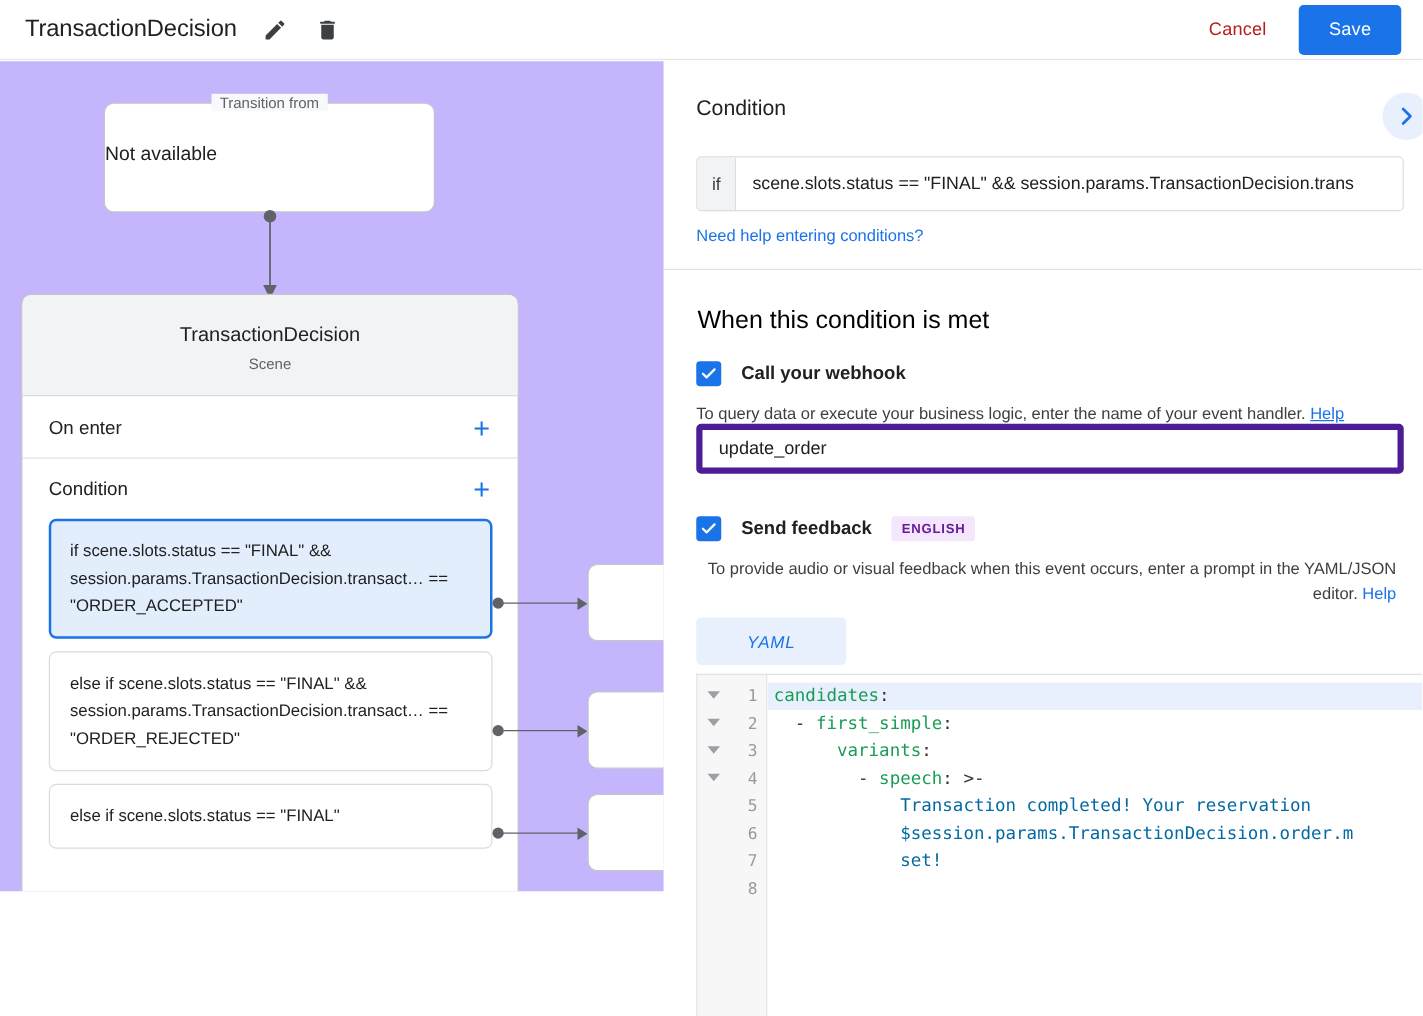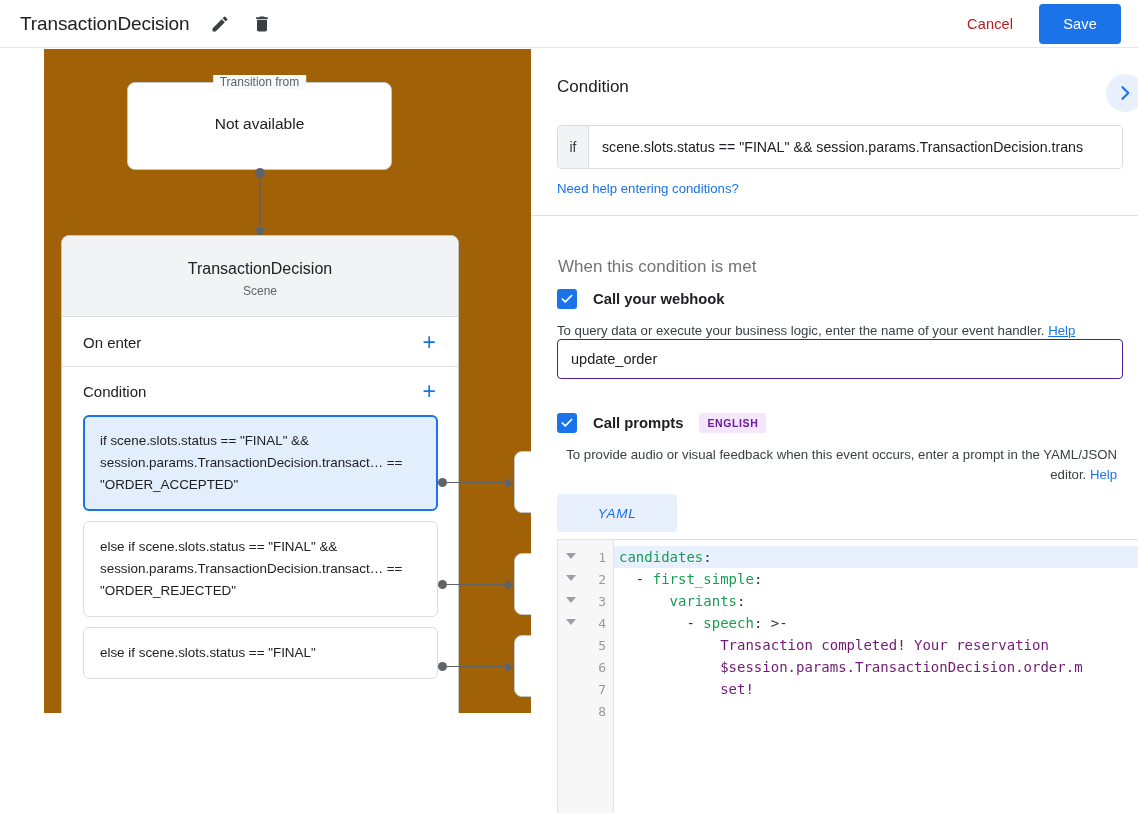--- a/index.html
+++ b/index.html
@@ -41,23 +41,22 @@
     border: none; border-radius: 4px;
     font-size: 14.5px; font-weight: 500; letter-spacing: 0.2px;
     padding: 0 24px; height: 40px; cursor: pointer;
     font-family: "Liberation Sans", sans-serif;
   }
 
   
   #canvas {
     position: absolute; left: 0; top: 49px;
     width: 531px; height: 664px;
-    background: #a16207;
+    background: #c4b5fd;
     overflow: hidden;
-    margin-left: 44px;
   }
 
   
   .fset {
     position: absolute;
     border: 1px solid #c4c7c9;
     border-radius: 8px;
     background: #fff;
   }
   .fset-legend {
@@ -68,21 +67,21 @@
     font-size: 12px; color: #5f6368;
     white-space: nowrap;
   }
 
   #transition-from {
     left: 83px; top: 33px; width: 265px; height: 88px;
   }
   #transition-from .fset-legend { left: 50%; transform: translateX(-50%); }
   #tf-value {
     position: absolute; left: 0; right: 0; top: 32px;
-    text-align: center; font-size: 15.5px; color: #202124;
+    text-align: left; font-size: 15.5px; color: #202124;
   }
 
   
   #connector { position: absolute; left: 196px; top: 118px; width: 40px; height: 76px; }
 
   #scene-card {
     left: 17px; top: 186px; width: 398px; height: 627px;
     overflow: hidden; background: #fff;
   }
   #scene-card .fset-legend { left: 50%; transform: translateX(-50%); }
@@ -194,22 +193,22 @@
     padding-left: 13px;
     font-family: "Liberation Sans", sans-serif;
     background: #fff;
   }
   #cond-help-link {
     position: absolute; left: 26px; top: 132px;
     font-size: 13.2px; color: #1a73e8; cursor: pointer;
   }
 
   #when-heading {
-    position: absolute; left: 27px; top: 208px;
-    font-size: 17px; color: #737373;
+    position: absolute; left: 27px; top: 196px;
+    font-size: 20px; color: #000000;
   }
 
   .cb-row { position: absolute; display: flex; align-items: center; }
   .checkbox {
     width: 20px; height: 20px; border-radius: 3px;
     background: #1a73e8; display: flex;
     align-items: center; justify-content: center;
     cursor: pointer; flex: none;
   }
   .cb-label {
@@ -226,21 +225,21 @@
   .helper-text {
     position: absolute;
     font-size: 13.2px; color: #3c4043; line-height: 20px;
   }
   .helper-text a { color: #1a73e8; text-decoration: underline; cursor: pointer; }
   .helper-text a.nounder { text-decoration: none; }
 
   #webhook-input {
     position: absolute; left: 26px; top: 290px;
     width: 566px; height: 40px;
-    border: 1px solid #4c1d95; border-radius: 4px;
+    border: 5px solid #4c1d95; border-radius: 4px;
     padding-left: 13px; font-size: 14.5px; color: #202124;
     outline: none; background: #fff;
     font-family: "Liberation Sans", sans-serif;
   }
 
   #editor-tabs {
     position: absolute; left: 26px; top: 445px;
     display: flex;
   }
   .etab {
@@ -288,21 +287,21 @@
     padding-top: 6px;
     font-family: "DejaVu Sans Mono", monospace;
     font-size: 14px;
     white-space: pre;
     overflow: hidden;
   }
   .code-row { height: 22px; line-height: 22px; padding-left: 5px; }
   .code-row.hl { background: #e8f0fe; }
   .tok-key { color: #1a9c54; }
   .tok-punc { color: #333; }
-  .tok-plain { color: #701a75; }
+  .tok-plain { color: #0369a1; }
 </style>
 </head>
 <body>
 
 <div id="topbar">
   <div id="page-title">TransactionDecision</div>
 
   <div class="tb-icon">
     <svg width="20" height="20" viewBox="0 0 24 24" fill="#3c4043">
       <path d="M3 17.25V21h3.75L17.81 9.94l-3.75-3.75L3 17.25zM20.71 7.04a1 1 0 0 0 0-1.41l-2.34-2.34a1 1 0 0 0-1.41 0l-1.83 1.83 3.75 3.75 1.83-1.83z"></path>
@@ -422,21 +421,21 @@
   </div>
 
   <input id="webhook-input" type="text" value="update_order" style="">
 
   <div class="cb-row" style="left:26px; top:364px;">
     <div class="checkbox">
       <svg width="14" height="14" viewBox="0 0 24 24" fill="none" stroke="#fff" stroke-width="3" stroke-linecap="round" stroke-linejoin="round">
         <polyline points="20 6 9 17 4 12"></polyline>
       </svg>
     </div>
-    <div class="cb-label">Call prompts</div>
+    <div class="cb-label">Send feedback</div>
     <div class="lang-badge">ENGLISH</div>
   </div>
 
   <div class="helper-text" style="left:26px; top:396px; width:560px;text-align:right;">
     <span>To provide audio or visual feedback when this event occurs, enter a prompt in the YAML/JSON editor. </span><a class="nounder">Help</a>
   </div>
 
   <div id="editor-tabs">
     <div class="etab active">YAML</div>
   </div>

